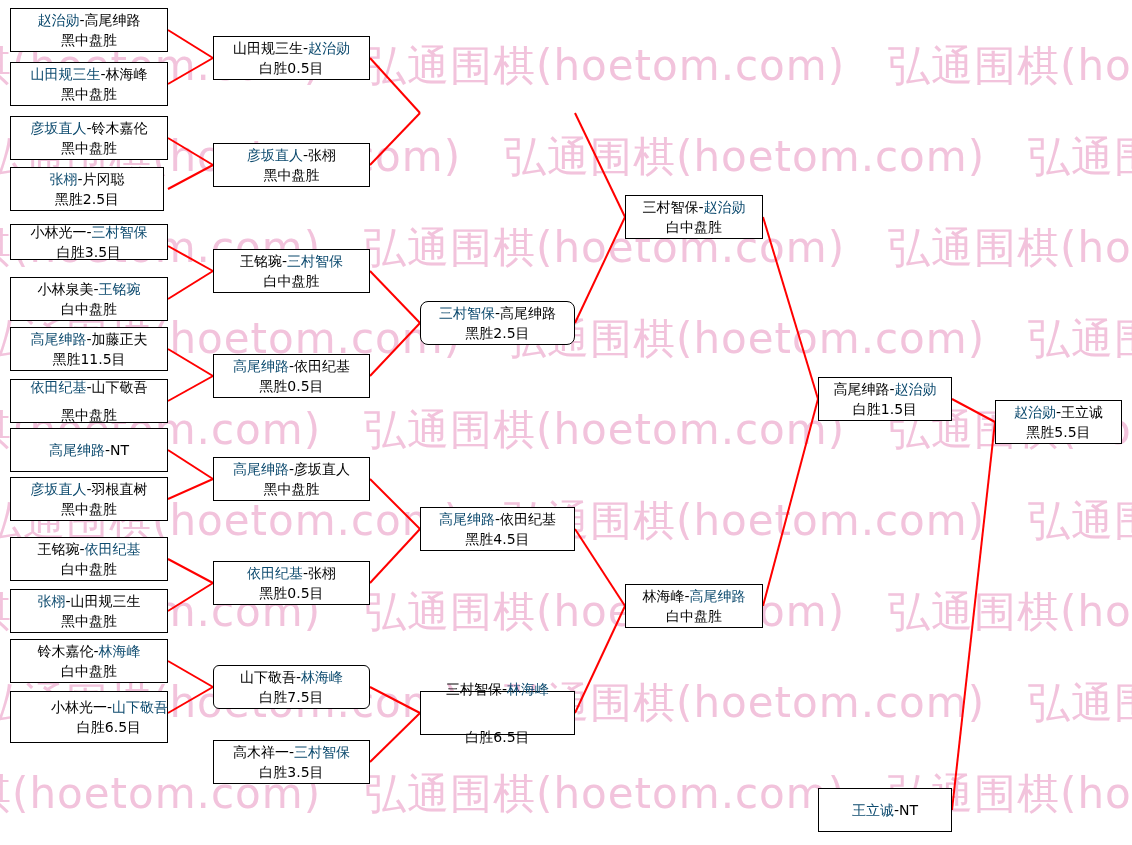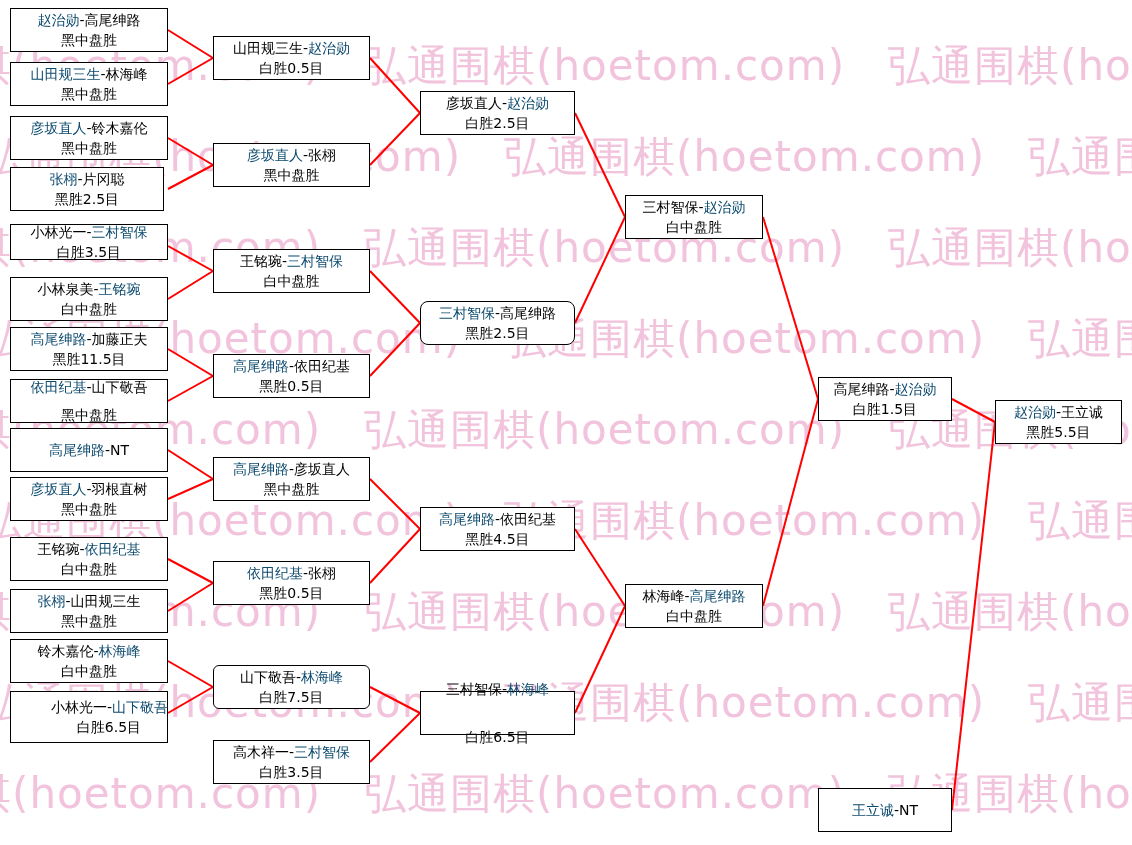--- a/index.html
+++ b/index.html
@@ -192,24 +192,20 @@
         <div class="result">黑胜0.5目</div>
       </div>
       <div class="match" style="left: 213px; top: 665px; width: 157px; height: 44px; border-radius: 6px;">
         <div class="players"><span>山下敬吾</span>-<span class="win">林海峰</span></div>
         <div class="result">白胜7.5目</div>
       </div>
       <div class="match" style="left: 213px; top: 740px; width: 157px; height: 44px;">
         <div class="players"><span>高木祥一</span>-<span class="win">三村智保</span></div>
         <div class="result">白胜3.5目</div>
       </div>
-      <div class="match" style="left: 420px; top: 91px; width: 155px; height: 44px;">
-        <div class="players"><span>彦坂直人</span>-<span class="win">赵治勋</span></div>
-        <div class="result">白胜2.5目</div>
-      </div>
       <div class="match" style="left: 420px; top: 301px; width: 155px; height: 44px; border-radius: 8px;">
         <div class="players"><span class="win">三村智保</span>-<span>高尾绅路</span></div>
         <div class="result">黑胜2.5目</div>
       </div>
       <div class="match" style="left: 420px; top: 507px; width: 155px; height: 44px;">
         <div class="players"><span class="win">高尾绅路</span>-<span>依田纪基</span></div>
         <div class="result">黑胜4.5目</div>
       </div>
       <div class="match" style="left: 420px; top: 691px; width: 155px; height: 44px; gap: 28px;">
         <div class="players"><span>三村智保</span>-<span class="win">林海峰</span></div>

